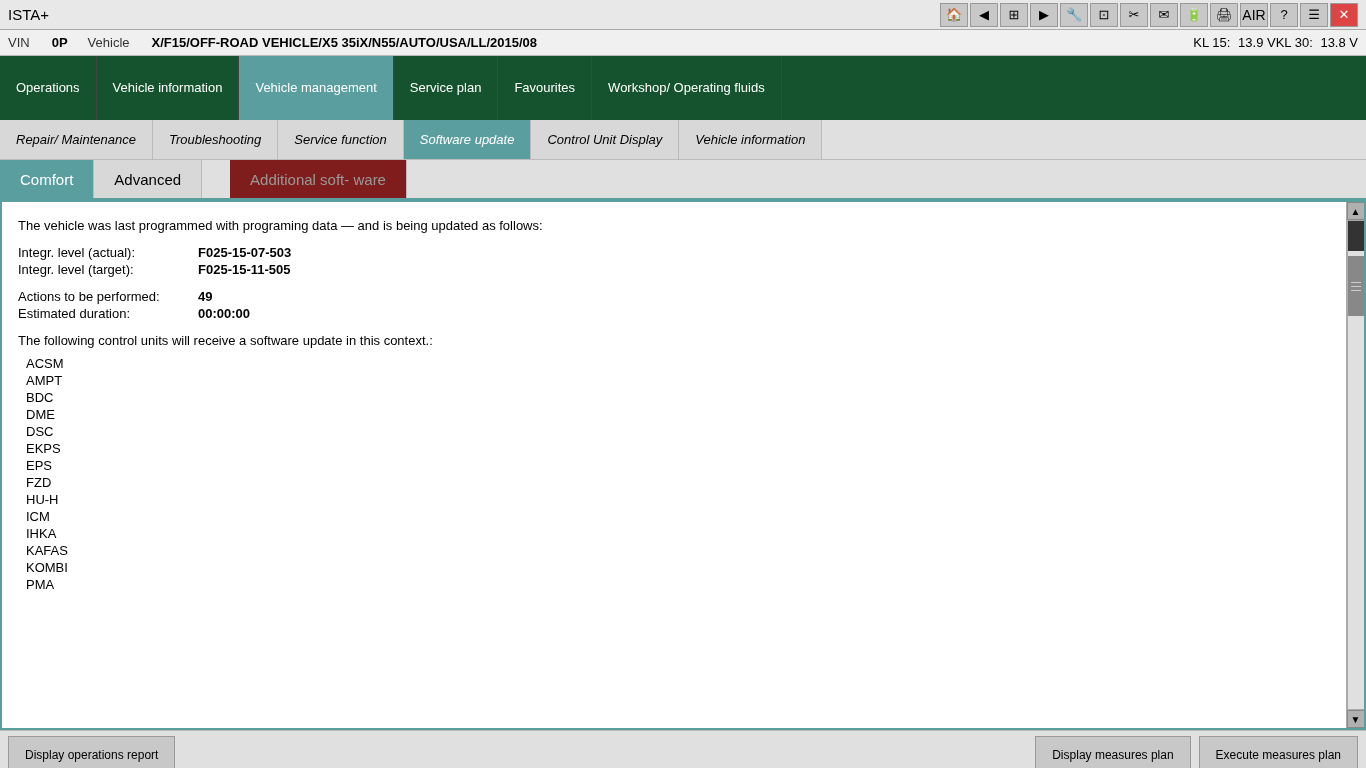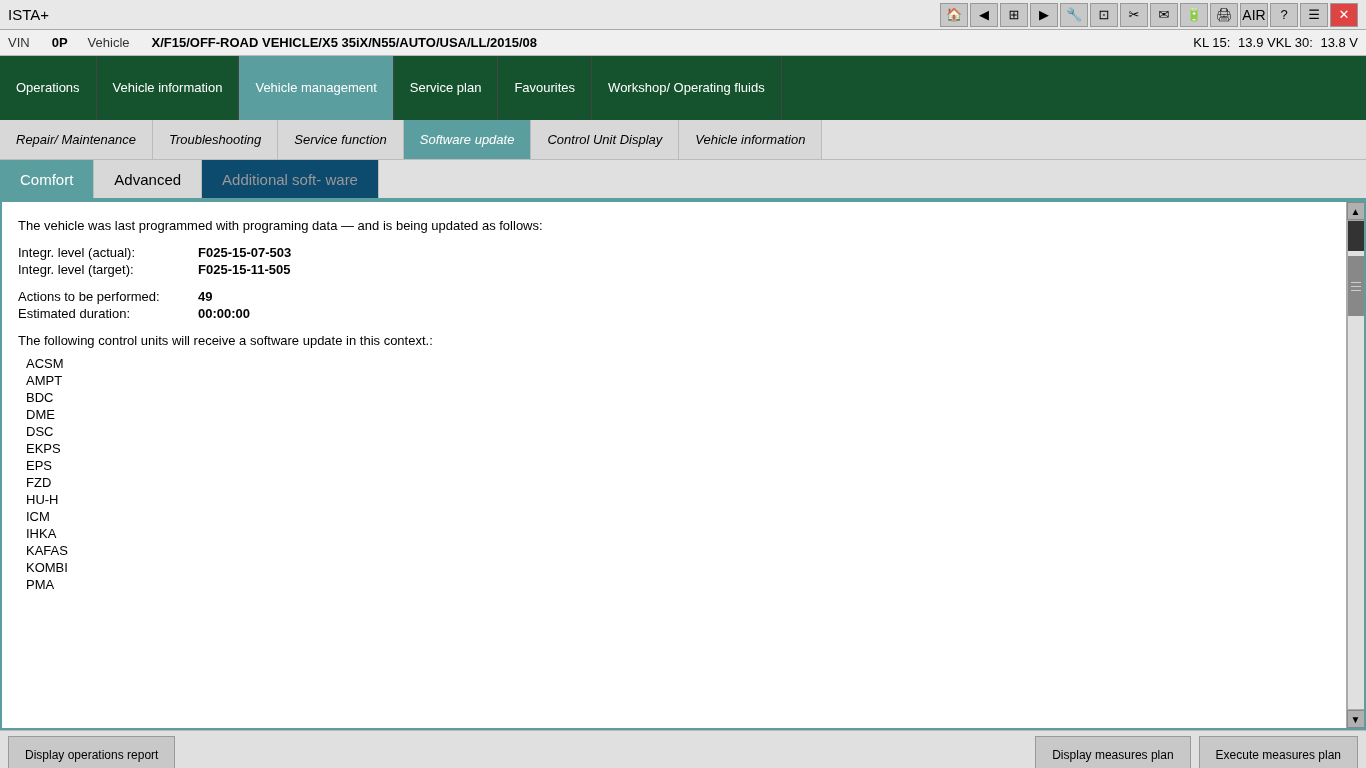--- a/index.html
+++ b/index.html
@@ -84,21 +84,21 @@
     }
     .subnav2-item {
       padding: 0 20px;
       display: flex; align-items: center;
       font-size: 15px;
       cursor: pointer;
       border-right: 1px solid #bbb;
       background: #d8d8d8;
     }
     .subnav2-item.active { background: #5a9ea0; color: white; }
-    .subnav2-item.inactive { background: #0c4a6e; color: #999; cursor: default; }
+    .subnav2-item.inactive { background: #7f1d1d; color: #999; cursor: default; margin-left: 28px; }
 
     
     #content {
       background: white;
       margin: 0;
       border: 2px solid #5a9ea0;
       height: calc(768px - 30px - 26px - 52px - 40px - 40px - 50px);
       overflow: hidden;
       position: relative;
       display: flex;

